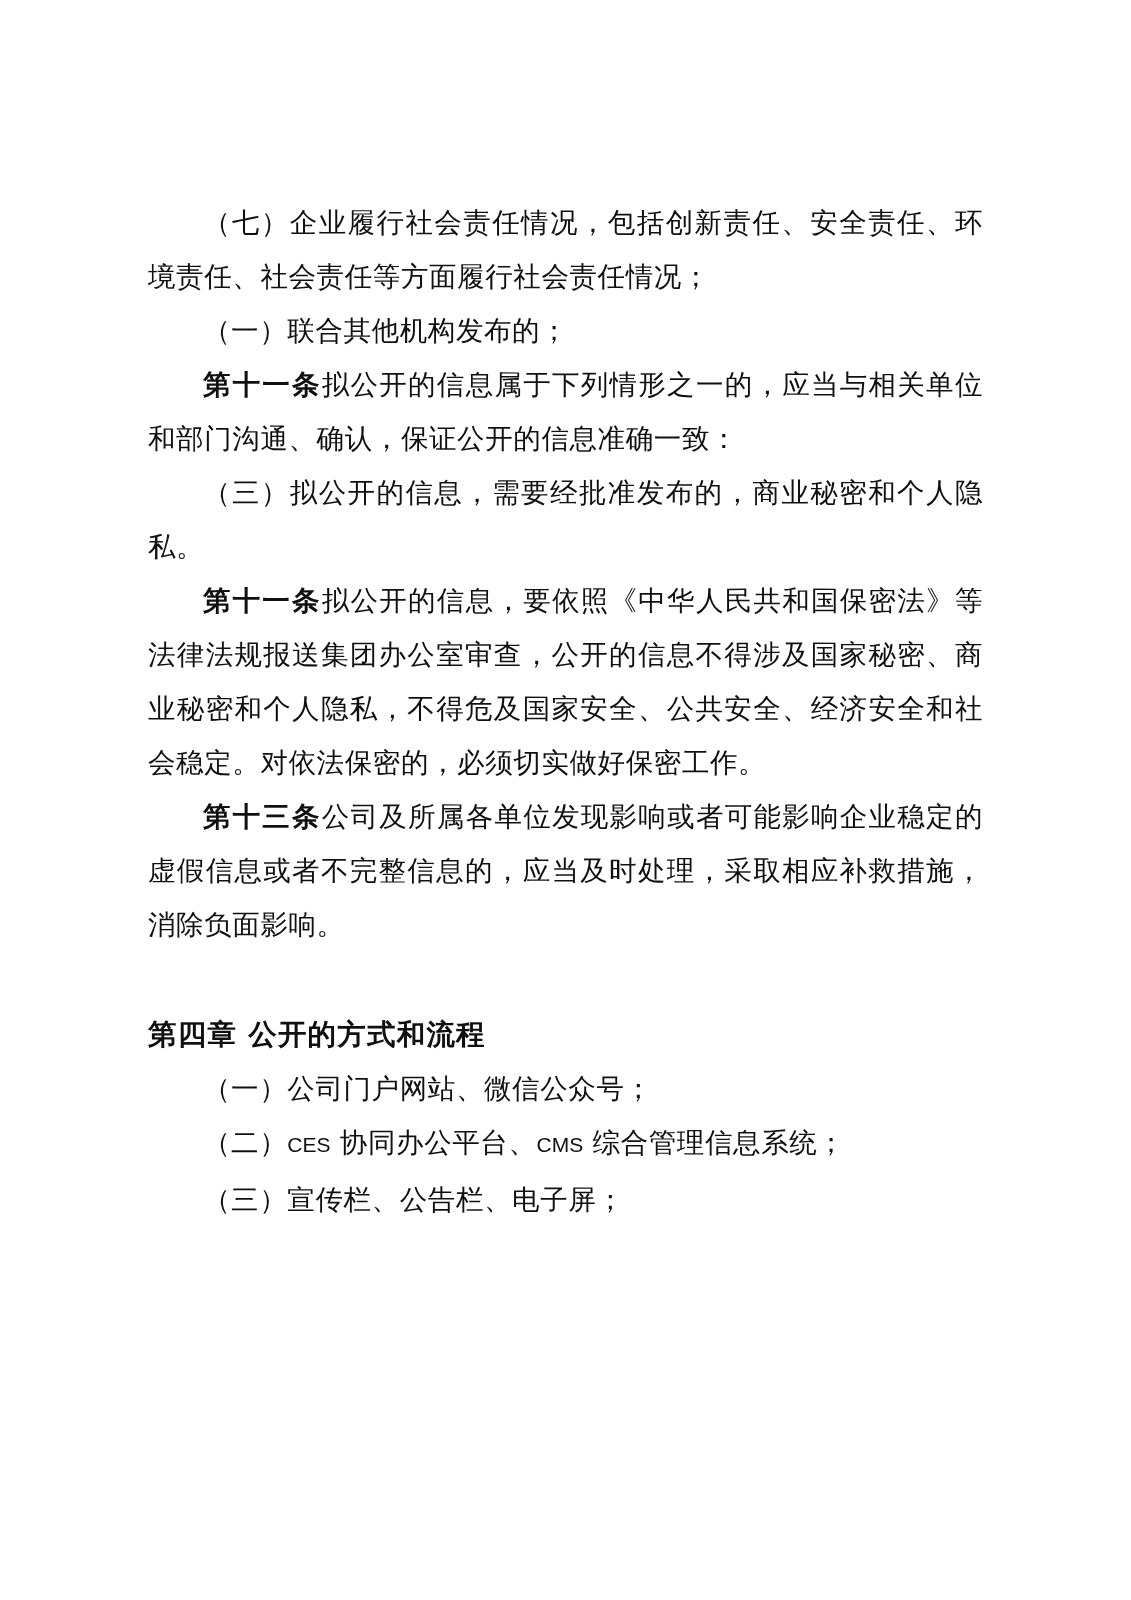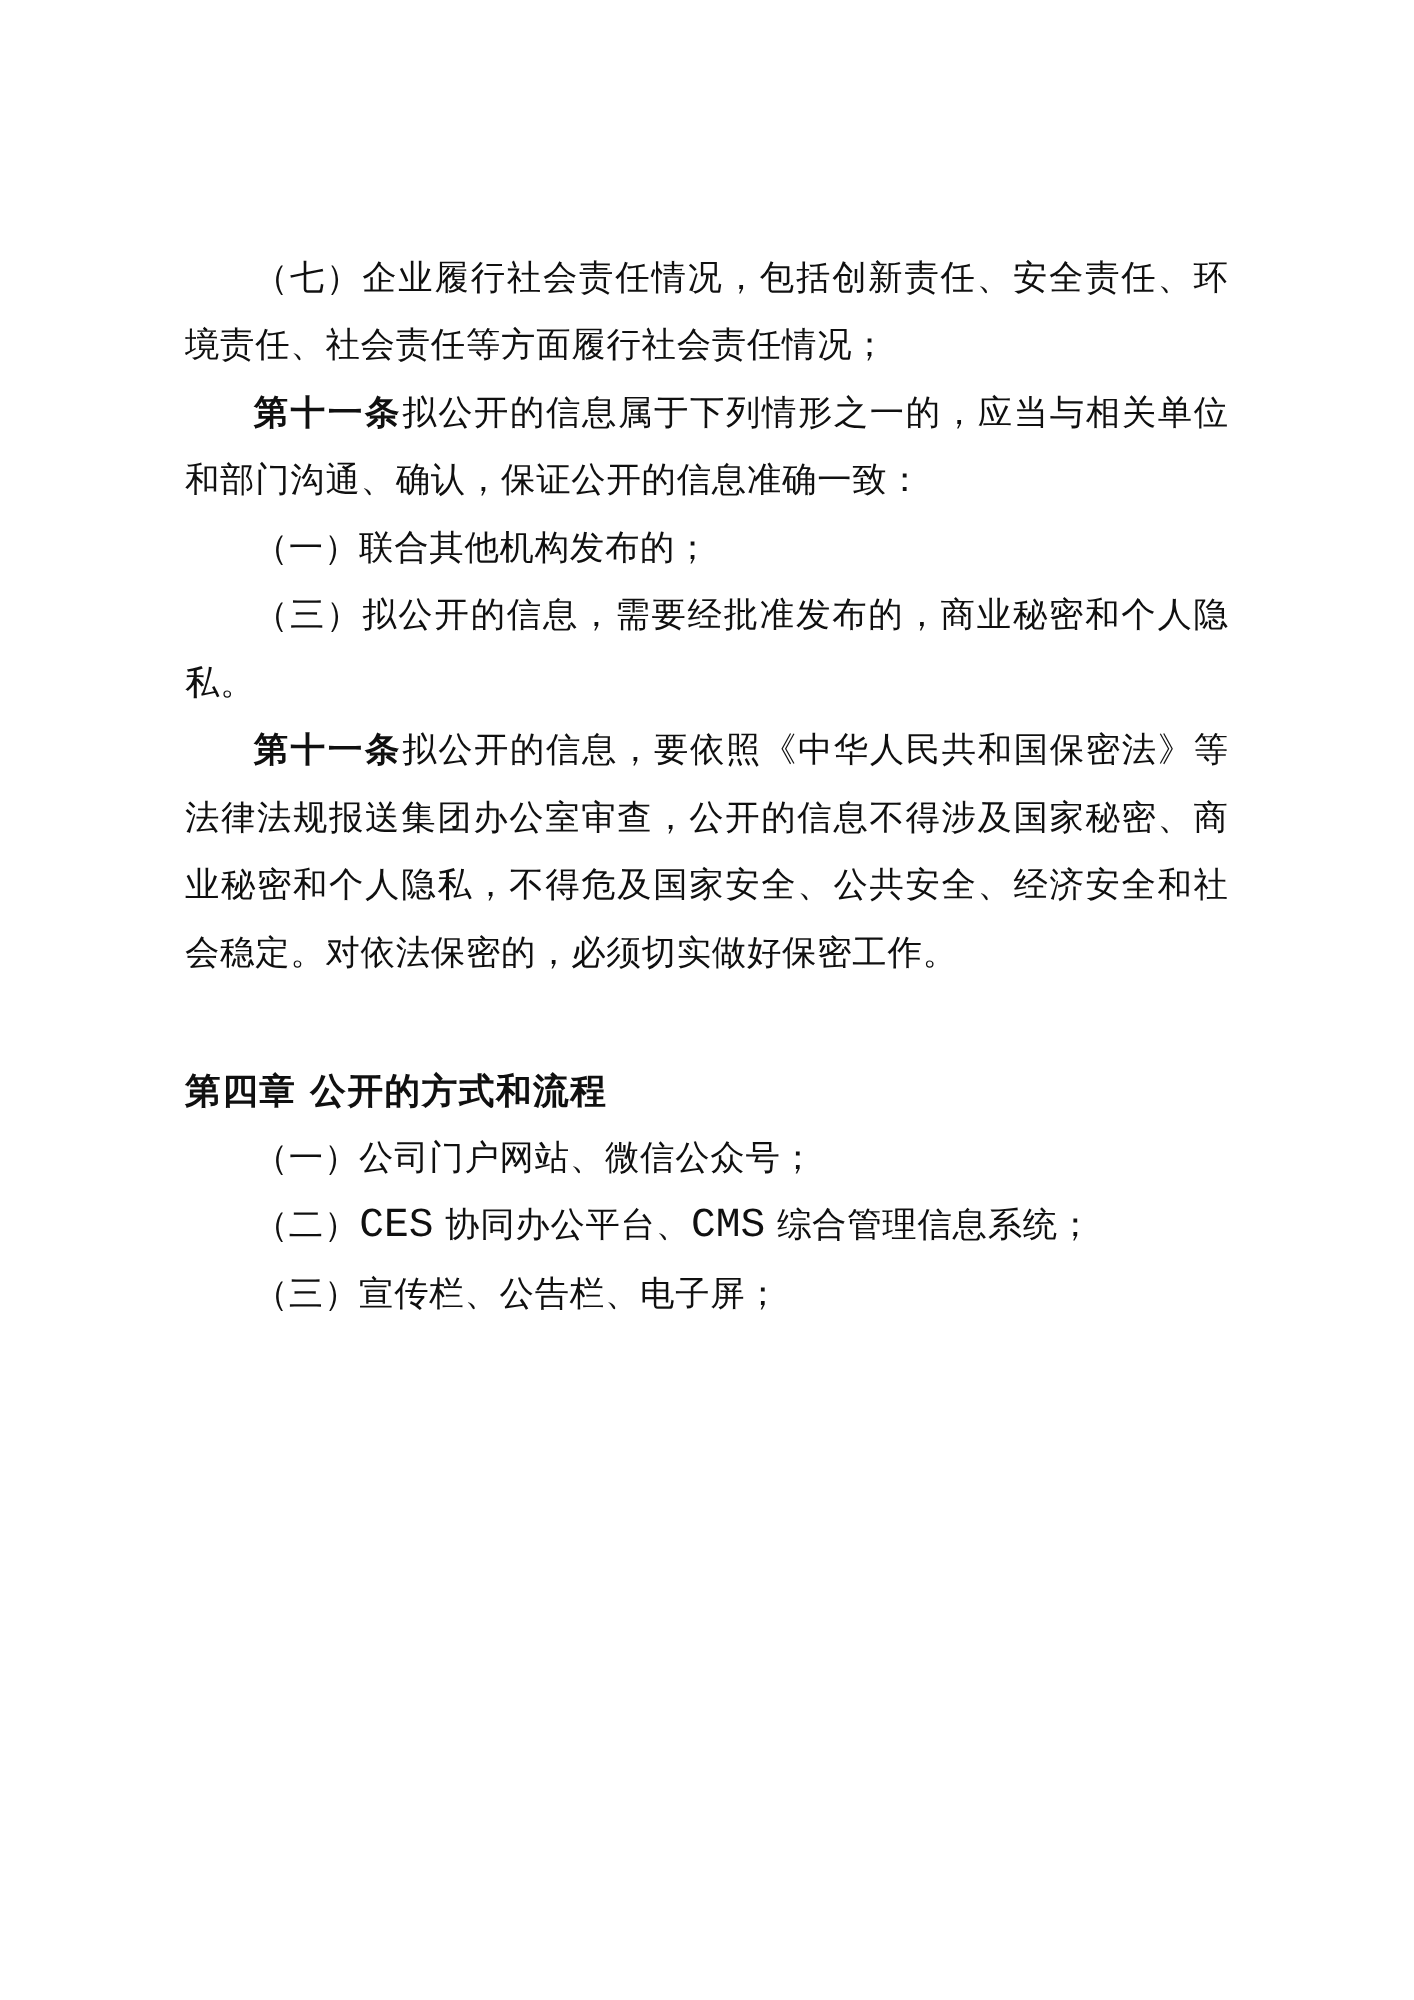--- a/index.html
+++ b/index.html
@@ -41,47 +41,50 @@
     text-align: left;
     font-weight: bold;
     font-size: 28.5px;
     line-height: 54px;
     letter-spacing: 1.2px;
   }
   .spacer-chapter {
     height: 56px;
   }
   .latin {
-    font-family: Liberation Mono, monospace;
-    font-size: 33px;
+    font-family: Liberation Sans, sans-serif;
+    font-size: 21px;
     letter-spacing: 0;
   }
 </style>
 </head>
 <body>
 
 <div class="page">
   <div class="doc-body">
 
     <p class="para">（七）企业履行社会责任情况，包括创新责任、安全责任、环境责任、社会责任等方面履行社会责任情况；</p>
 
 
+    <p class="para">（一）联合其他机构发布的；</p>
+
     <p class="para">
       <span class="article-label">第十一条</span><span>拟公开的信息属于下列情形之一的，应当与相关单位和部门沟通、确认，保证公开的信息准确一致：</span>
     </p>
-
-    <p class="para">（一）联合其他机构发布的；</p>
 
 
     <p class="para">（三）拟公开的信息，需要经批准发布的，商业秘密和个人隐私。</p>
 
     <p class="para">
       <span class="article-label">第十一条</span><span>拟公开的信息，要依照《中华人民共和国保密法》等法律法规报送集团办公室审查，公开的信息不得涉及国家秘密、商业秘密和个人隐私，不得危及国家安全、公共安全、经济安全和社会稳定。对依法保密的，必须切实做好保密工作。</span>
     </p>
 
+    <p class="para">
+      <span class="article-label">第十三条</span><span>公司及所属各单位发现影响或者可能影响企业稳定的虚假信息或者不完整信息的，应当及时处理，采取相应补救措施，消除负面影响。</span>
+    </p>
 
     <div class="spacer-chapter"></div>
 
     <h2 class="chapter-heading">第四章 公开的方式和流程</h2>
 
 
     <p class="para">（一）公司门户网站、微信公众号；</p>
 
     <p class="para">
       <span>（二）</span><span class="latin">CES</span><span> 协同办公平台、</span><span class="latin">CMS</span><span> 综合管理信息系统；</span>

